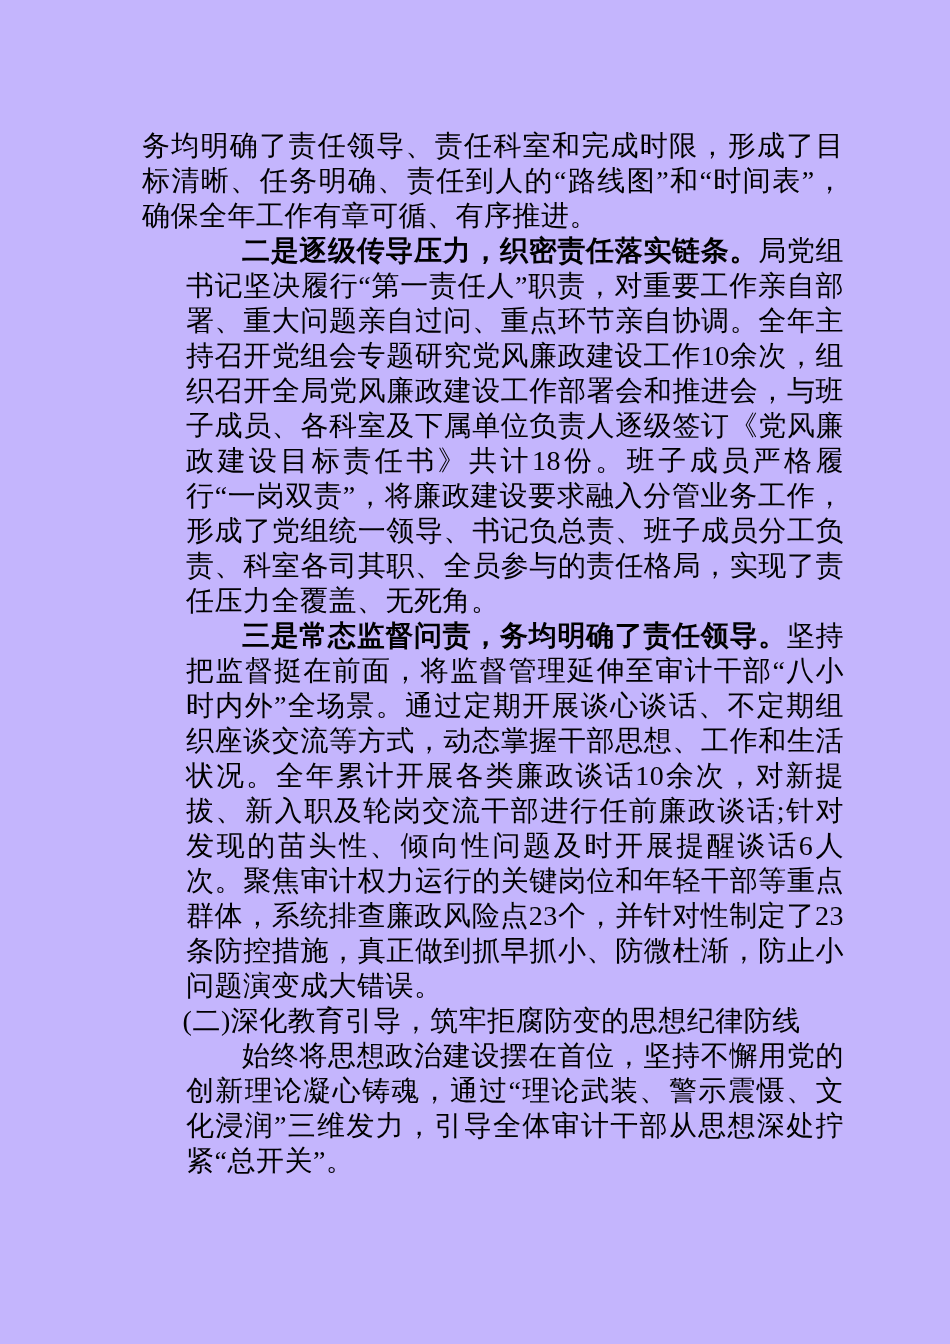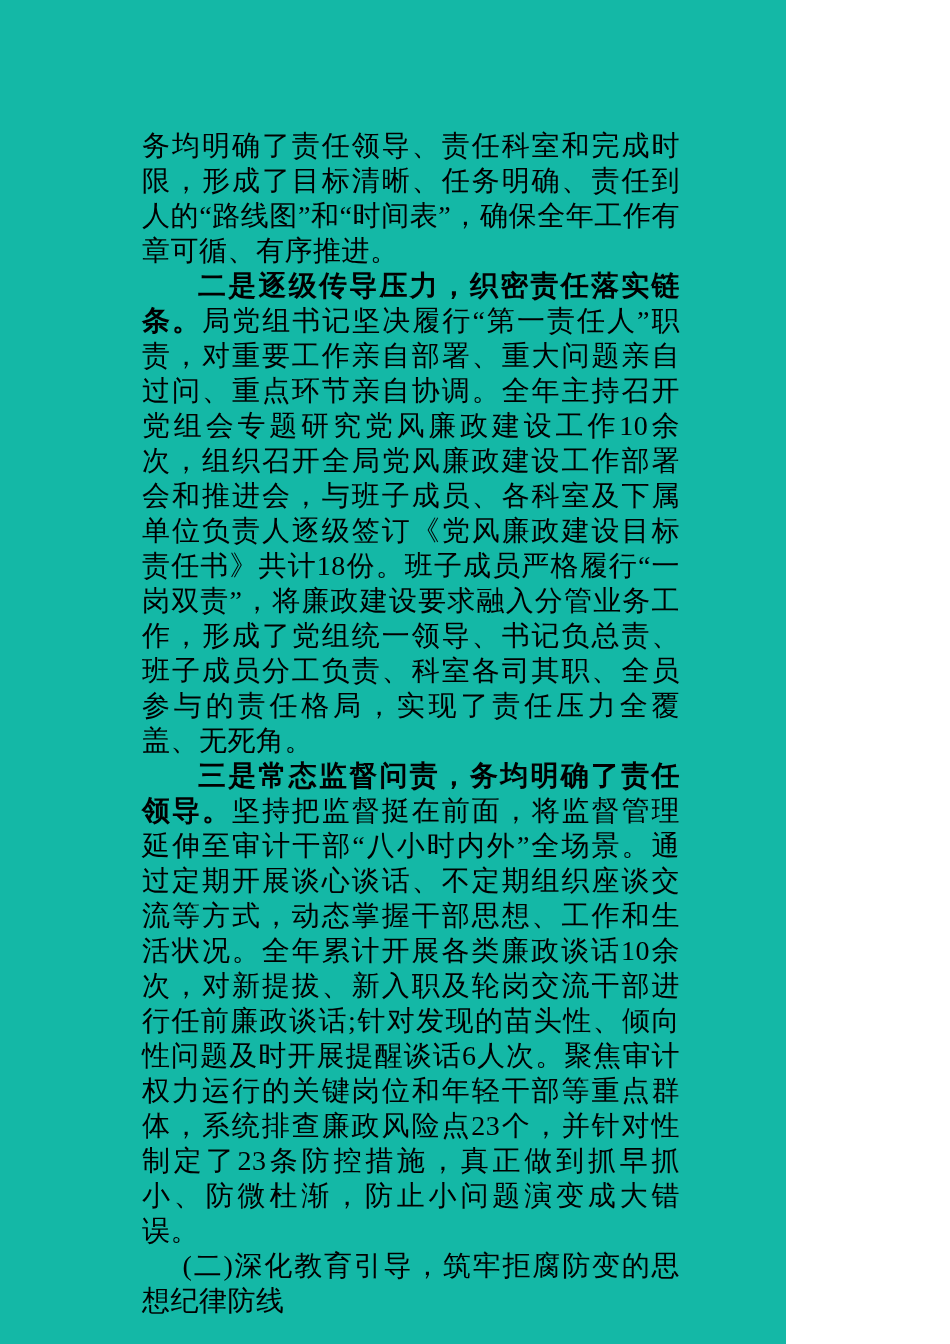--- a/index.html
+++ b/index.html
@@ -9,35 +9,36 @@
   }
   body {
     width: 950px;
     height: 1344px;
     overflow: hidden;
     color: #000000;
     font-family: "Liberation Serif", "DejaVu Serif", serif;
   }
   .page {
     box-sizing: border-box;
-    width: 786px;
+    width: 950px;
     height: 1344px;
     padding: 128px 106px 0 142px;
-    background: #14b8a6;
+    background: #c4b5fd;
   }
   .para {
     margin: 0;
     font-size: 28px;
     line-height: 35px;
     text-align: justify;
     word-break: break-all;
     letter-spacing: 0.5px;
   }
   .para.indent {
     text-indent: 2em;
+    margin-left: 44px;
   }
   .para.indent-sm {
     text-indent: 1.45em;
     font-family: Liberation Serif, serif;
   }
   .para strong {
     font-weight: 700;
   }
 </style>
 </head>
@@ -46,15 +47,16 @@
 <div class="page">
 
   <p class="para"><span>务均明确了责任领导、责任科室和完成时限，形成了目标清晰、任务明确、责任到人的“路线图”和“时间表”，确保全年工作有章可循、有序推进。</span></p>
 
   <p class="para indent"><strong>二是逐级传导压力，织密责任落实链条。</strong><span>局党组书记坚决履行“第一责任人”职责，对重要工作亲自部署、重大问题亲自过问、重点环节亲自协调。全年主持召开党组会专题研究党风廉政建设工作10余次，组织召开全局党风廉政建设工作部署会和推进会，与班子成员、各科室及下属单位负责人逐级签订《党风廉政建设目标责任书》共计18份。班子成员严格履行“一岗双责”，将廉政建设要求融入分管业务工作，形成了党组统一领导、书记负总责、班子成员分工负责、科室各司其职、全员参与的责任格局，实现了责任压力全覆盖、无死角。</span></p>
 
   <p class="para indent"><strong>三是常态监督问责，务均明确了责任领导。</strong><span>坚持把监督挺在前面，将监督管理延伸至审计干部“八小时内外”全场景。通过定期开展谈心谈话、不定期组织座谈交流等方式，动态掌握干部思想、工作和生活状况。全年累计开展各类廉政谈话10余次，对新提拔、新入职及轮岗交流干部进行任前廉政谈话;针对发现的苗头性、倾向性问题及时开展提醒谈话6人次。聚焦审计权力运行的关键岗位和年轻干部等重点群体，系统排查廉政风险点23个，并针对性制定了23条防控措施，真正做到抓早抓小、防微杜渐，防止小问题演变成大错误。</span></p>
 
   <p class="para indent-sm"><span>(二)深化教育引导，筑牢拒腐防变的思想纪律防线</span></p>
 
+  <p class="para indent"><span>始终将思想政治建设摆在首位，坚持不懈用党的创新理论凝心铸魂，通过“理论武装、警示震慑、文化浸润”三维发力，引导全体审计干部从思想深处拧紧“总开关”。</span></p>
 
 
 </div>
 
 </body></html>

